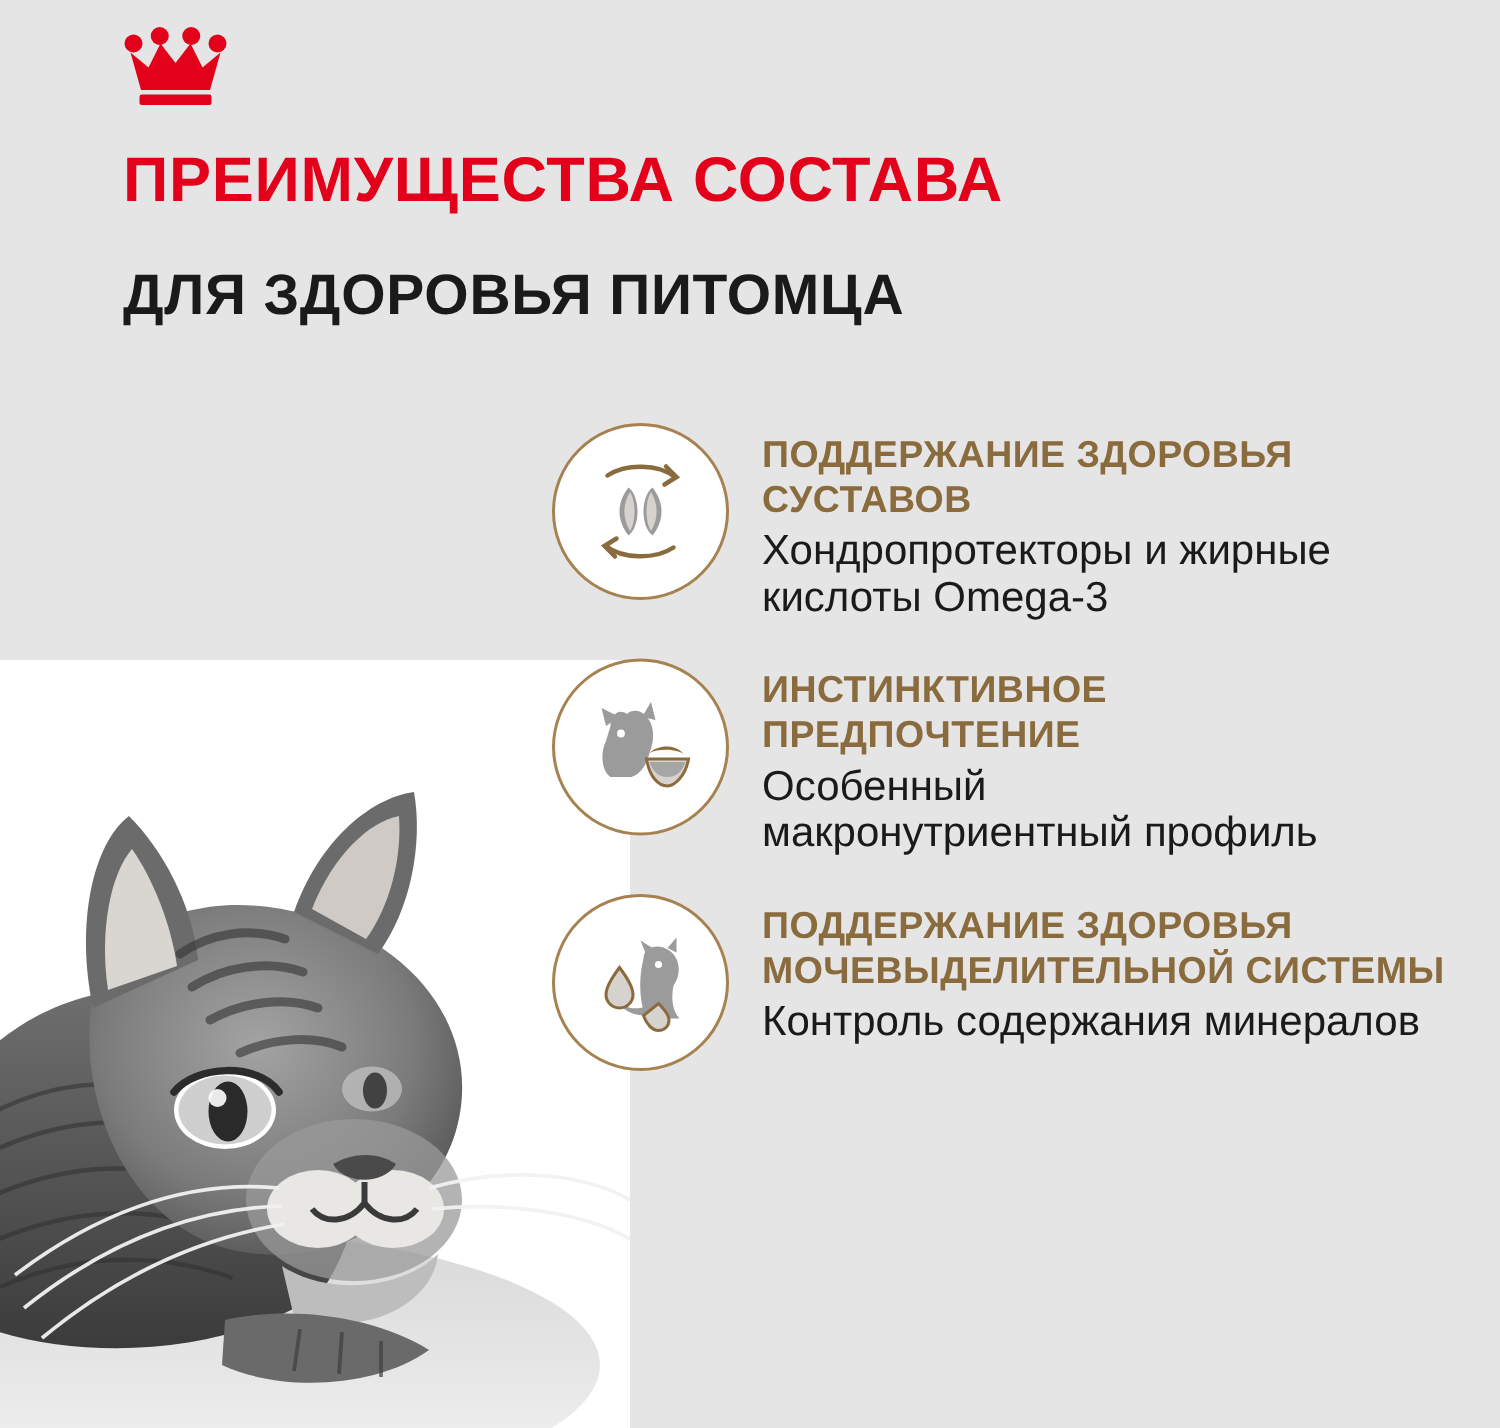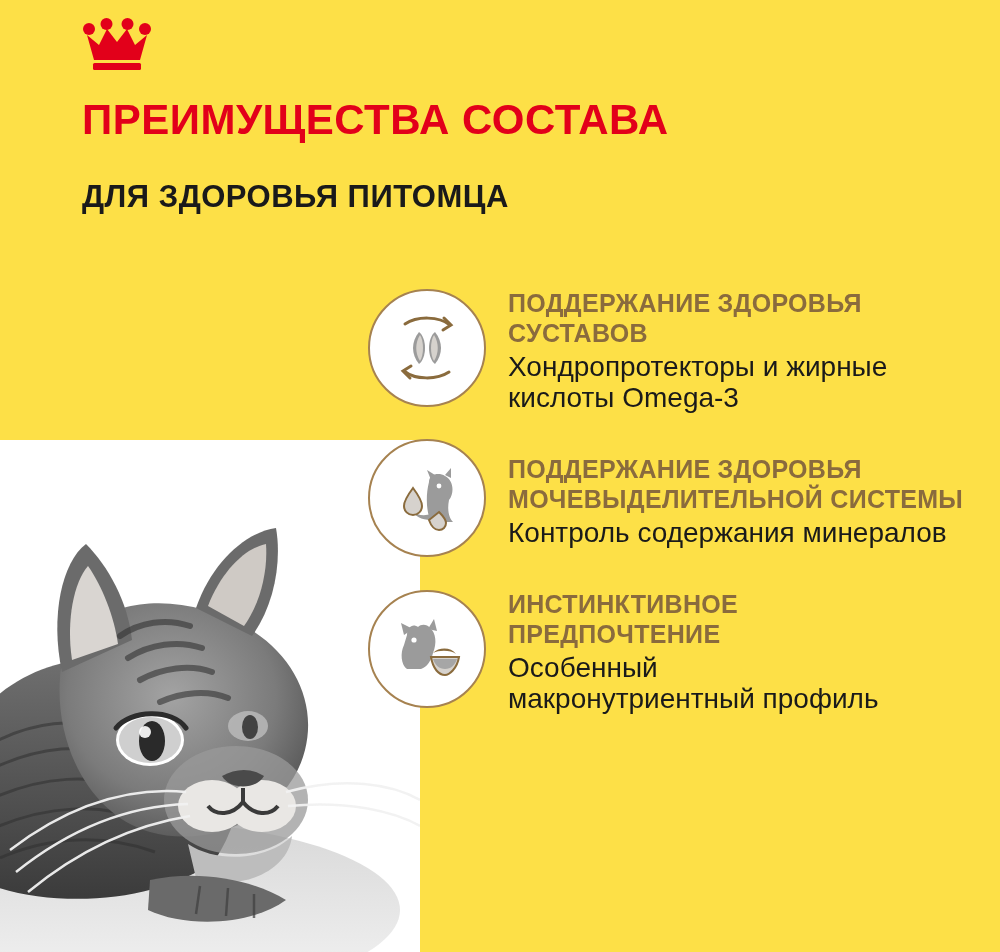--- a/index.html
+++ b/index.html
@@ -12,21 +12,21 @@
     background: #ffffff;
     font-family: "Liberation Sans", sans-serif;
     overflow: hidden;
     position: relative;
   }
 
   .page {
     position: relative;
     width: 1000px;
     height: 952px;
-    background: #fde047;
+    background: #e5e5e5;
     overflow: hidden;
   }
 
   
   .logo {
     position: absolute;
     left: 82px;
     top: 18px;
     width: 70px;
     height: 62px;
@@ -42,21 +42,21 @@
     line-height: 48px;
     font-weight: bold;
     color: #e2001a;
     letter-spacing: 0.5px;
   }
   .subheadline {
     position: absolute;
     left: 82px;
     top: 178px;
     width: 860px;
-    font-size: 31px;
+    font-size: 38px;
     line-height: 38px;
     font-weight: bold;
     color: #1a1a1a;
     letter-spacing: 0.5px;
   }
 
   
   .cat-photo {
     position: absolute;
     left: 0;
@@ -69,21 +69,21 @@
   
   .benefits {
     position: absolute;
     left: 368px;
     top: 278px;
     width: 632px;
   }
   .benefit {
     position: relative;
     display: flex;
-    align-items: center;
+    align-items: flex-start;
     margin-bottom: 26px;
   }
   .benefit-icon {
     flex: 0 0 auto;
     width: 118px;
     height: 118px;
     border-radius: 50%;
     border: 2px solid #a68250;
     background: #ffffff;
     display: flex;
@@ -251,56 +251,56 @@
             <path d="M47 27 C 52 35, 52 45, 47 53 C 43 47, 43 33, 47 27 Z"></path>
           </g>
         </svg>
       </div>
       <div class="benefit-text">
         <div class="benefit-title">ПОДДЕРЖАНИЕ ЗДОРОВЬЯ СУСТАВОВ</div>
         <div class="benefit-desc">Хондропротекторы и жирные кислоты Omega-3</div>
       </div>
     </div>
 
+    <div class="benefit row-2">
+      <div class="benefit-icon">
+        <svg viewBox="0 0 80 80" width="80" height="80" aria-hidden="true">
+          <g fill="#9b9b9b">
+            <path d="M20 26 C 20 18, 26 14, 31 18 C 34 15, 40 15, 43 19 C 49 24, 50 34, 46 44 C 44 52, 40 58, 34 60 L20 60 C 14 56, 13 44, 17 36 Z"></path>
+            <path d="M17 26 L14 14 L26 20 Z"></path>
+            <path d="M41 20 L47 10 L50 22 Z"></path>
+          </g>
+          <circle cx="27" cy="31" r="2.6" fill="#ffffff"></circle>
+          <g fill="#8a6b3d">
+            <path d="M46 44 C 52 38, 64 38, 69 45 C 64 41, 52 41, 46 44 Z"></path>
+          </g>
+          <path d="M44 48 L72 48 C 70 60, 62 66, 58 66 C 52 66, 46 60, 44 48 Z" fill="#d6d2cd" stroke="#8a6b3d" stroke-width="2"></path>
+          <path d="M46 50 L70 50 C 68 56, 64 60, 58 60 C 52 60, 48 56, 46 50 Z" fill="#a6a6a6"></path>
+        </svg>
+      </div>
+      <div class="benefit-text">
+        <div class="benefit-title">ИНСТИНКТИВНОЕ ПРЕДПОЧТЕНИЕ</div>
+        <div class="benefit-desc">Особенный макронутриентный профиль</div>
+      </div>
+    </div>
+
     <div class="benefit row-3">
       <div class="benefit-icon">
         <svg viewBox="0 0 80 80" width="80" height="80" aria-hidden="true">
           <g fill="#9b9b9b">
             <path d="M44 22 L40 12 L48 17 Z"></path>
             <path d="M58 17 L64 10 L64 20 Z"></path>
             <path d="M42 24 C 42 16, 52 14, 58 18 C 66 22, 68 34, 62 42 C 60 52, 62 60, 66 64 L44 64 C 40 56, 38 40, 42 24 Z"></path>
             <path d="M44 62 C 34 62, 28 58, 24 52 C 30 58, 38 58, 44 56 Z"></path>
           </g>
           <circle cx="52" cy="28" r="2.4" fill="#ffffff"></circle>
           <path d="M26 30 C 32 38, 35 44, 35 48 C 35 53, 31 57, 26 57 C 21 57, 17 53, 17 48 C 17 44, 20 38, 26 30 Z" fill="#d6d2cd" stroke="#8a6b3d" stroke-width="2"></path>
           <path d="M42 62 C 44 68, 48 72, 52 72 C 56 72, 59 69, 59 65 C 59 62, 56 58, 52 54 Z" fill="#d6d2cd" stroke="#8a6b3d" stroke-width="2"></path>
         </svg>
       </div>
       <div class="benefit-text">
         <div class="benefit-title">ПОДДЕРЖАНИЕ ЗДОРОВЬЯ МОЧЕВЫДЕЛИТЕЛЬНОЙ СИСТЕМЫ</div>
         <div class="benefit-desc">Контроль содержания минералов</div>
       </div>
     </div>
 
-    <div class="benefit row-2">
-      <div class="benefit-icon">
-        <svg viewBox="0 0 80 80" width="80" height="80" aria-hidden="true">
-          <g fill="#9b9b9b">
-            <path d="M20 26 C 20 18, 26 14, 31 18 C 34 15, 40 15, 43 19 C 49 24, 50 34, 46 44 C 44 52, 40 58, 34 60 L20 60 C 14 56, 13 44, 17 36 Z"></path>
-            <path d="M17 26 L14 14 L26 20 Z"></path>
-            <path d="M41 20 L47 10 L50 22 Z"></path>
-          </g>
-          <circle cx="27" cy="31" r="2.6" fill="#ffffff"></circle>
-          <g fill="#8a6b3d">
-            <path d="M46 44 C 52 38, 64 38, 69 45 C 64 41, 52 41, 46 44 Z"></path>
-          </g>
-          <path d="M44 48 L72 48 C 70 60, 62 66, 58 66 C 52 66, 46 60, 44 48 Z" fill="#d6d2cd" stroke="#8a6b3d" stroke-width="2"></path>
-          <path d="M46 50 L70 50 C 68 56, 64 60, 58 60 C 52 60, 48 56, 46 50 Z" fill="#a6a6a6"></path>
-        </svg>
-      </div>
-      <div class="benefit-text">
-        <div class="benefit-title">ИНСТИНКТИВНОЕ ПРЕДПОЧТЕНИЕ</div>
-        <div class="benefit-desc">Особенный макронутриентный профиль</div>
-      </div>
-    </div>
-
   </div>
 </div>
 
 </body></html>

